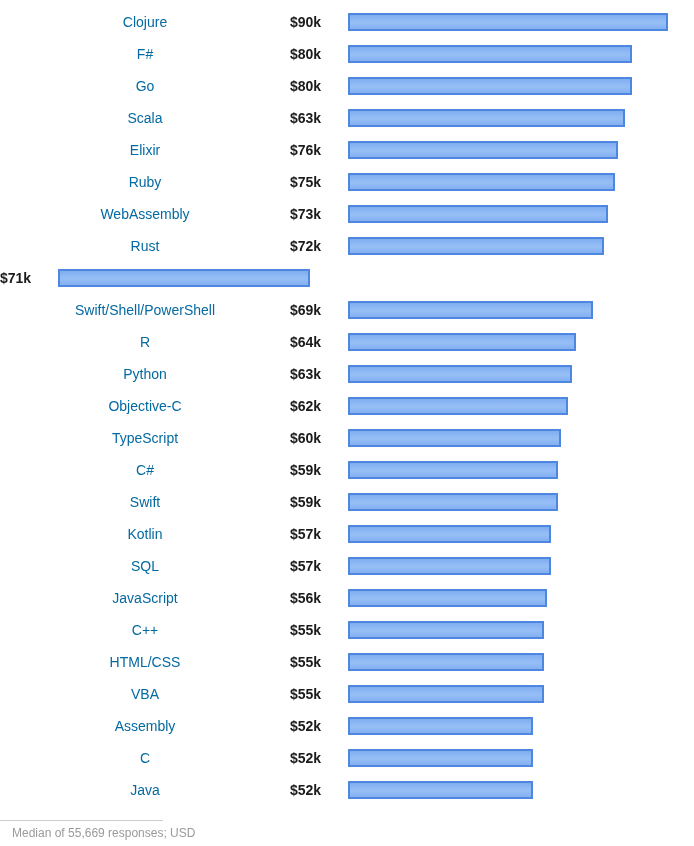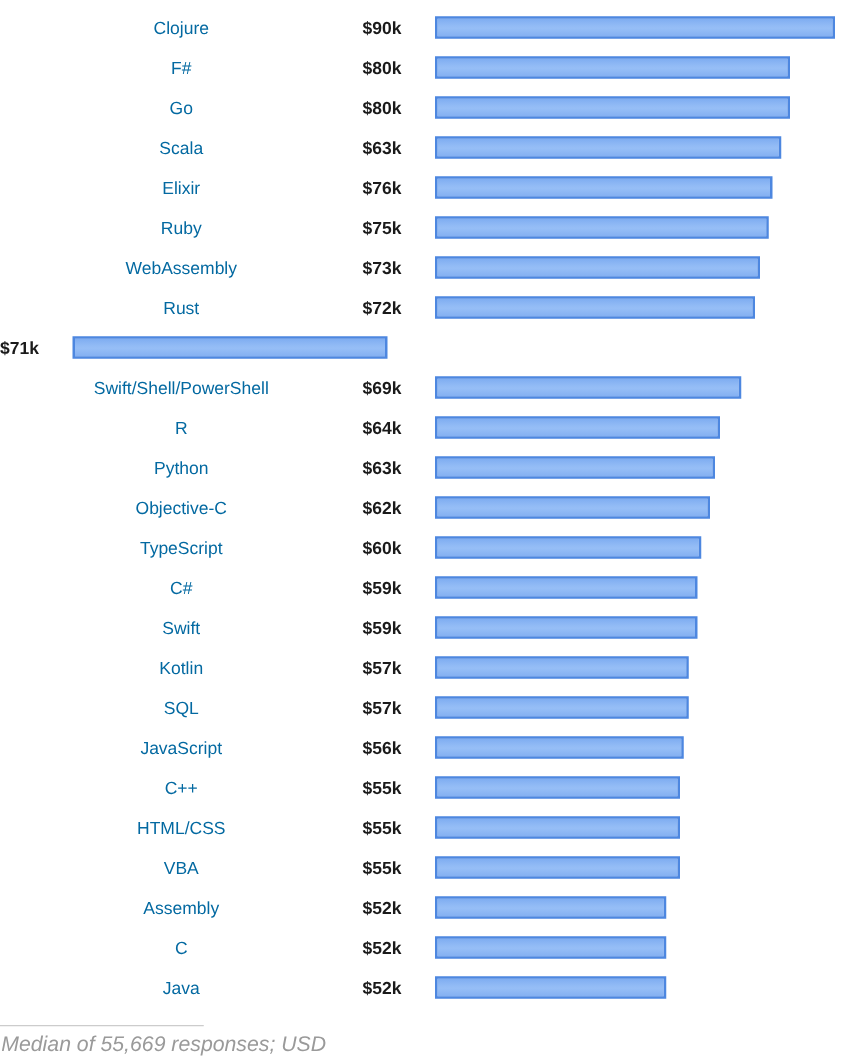--- a/index.html
+++ b/index.html
@@ -57,24 +57,23 @@
     left: 0;
     top: 820px;
     width: 100%;
   }
   .divider {
     width: 163px;
     border-top: 1px solid #cccccc;
   }
   .footnote {
     margin-top: 5px;
-    font-size: 17px;
-    font-style: italic;
+    font-size: 12px;
     color: #9a9a9a;
-    padding-left: 1px;
+    padding-left: 12px;
   }
 </style>
 </head>
 <body>
 
 <div class="page">
   <div class="chart">
   <div class="row">
     <span class="label">Clojure</span>
     <span class="value">$90k</span>

